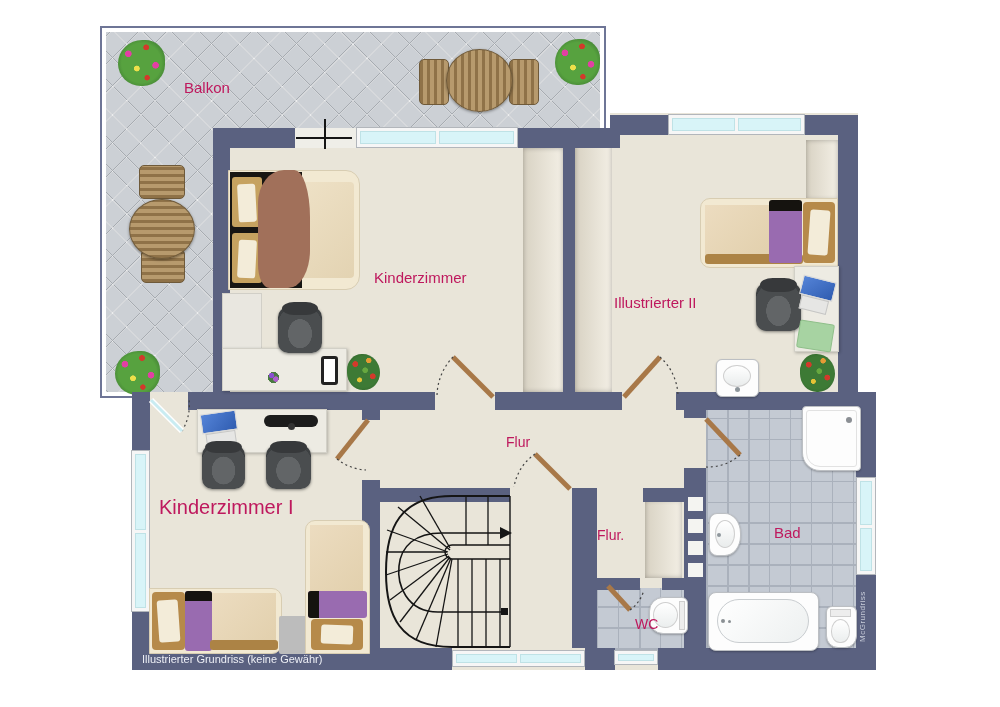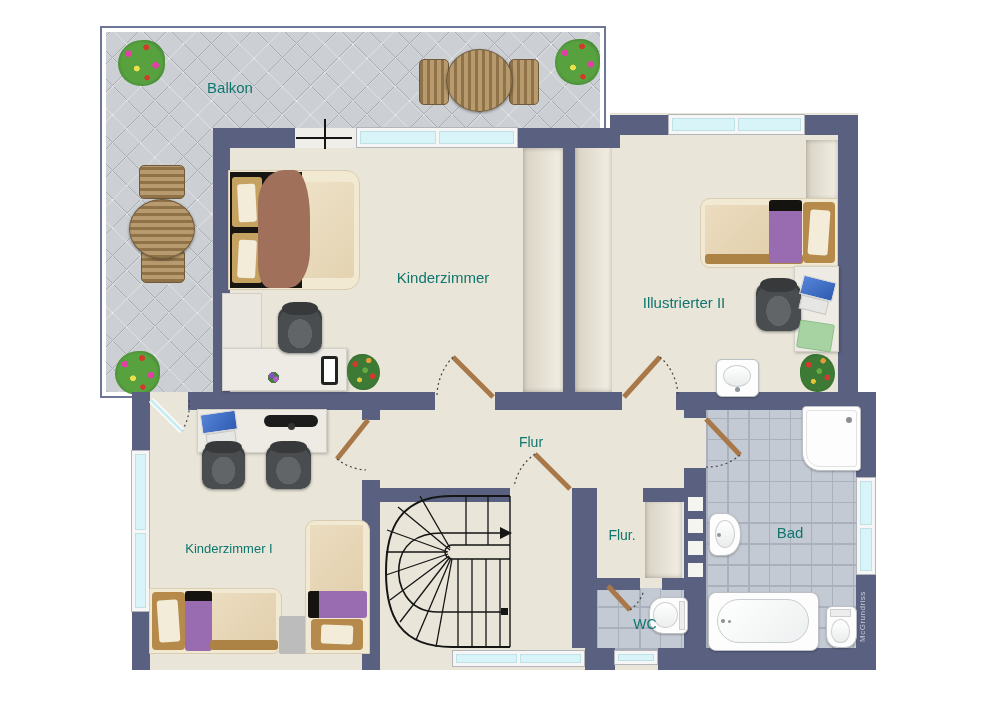--- a/index.html
+++ b/index.html
@@ -18,21 +18,21 @@
   .tile-bath{
     background-color:#c4cad3;
     background-image:
       repeating-linear-gradient(0deg, #aab1bc 0 1.5px, transparent 1.5px 21px),
       repeating-linear-gradient(90deg, #aab1bc 0 1.5px, transparent 1.5px 21px);
   }
   .closet{position:absolute;background:linear-gradient(to right,#d8d2c3,#f3efe5);box-shadow:inset 0 0 5px rgba(0,0,0,.28);box-sizing:border-box;}
   .win{position:absolute;background:#f6f6f6;border:1px solid #b2b6bb;padding:3px;display:flex;gap:3px;box-sizing:border-box;}
   .winh{flex-direction:row;} .winv{flex-direction:column;}
   .pane{flex:1;background:#d8f4f8;border:1px solid #bfe2e6;}
-  .label{position:absolute;color:#0f766e;text-align:center;white-space:nowrap;}
+  .label{position:absolute;color:#be185d;text-align:left;white-space:nowrap;margin-left:6px;}
   .ochair{position:absolute;background:radial-gradient(ellipse at 50% 58%, #626567 0 38%, #4a4d4f 39% 78%, #3d4042 79%);border-radius:10px;box-shadow:0 1px 3px rgba(0,0,0,.45);}
   .ochair::before{content:"";position:absolute;left:8%;top:-10%;width:84%;height:28%;background:#37393b;border-radius:45%/70%;}
   .plant{position:absolute;border-radius:46% 54% 50% 50%;
     background:
       radial-gradient(circle at 25% 28%, #d23a2b 2.6px, transparent 3.2px),
       radial-gradient(circle at 66% 18%, #e59b35 2.4px, transparent 3px),
       radial-gradient(circle at 78% 62%, #d23a2b 2.6px, transparent 3.2px),
       radial-gradient(circle at 38% 72%, #e5c235 2.2px, transparent 2.8px),
       radial-gradient(circle at 55% 45%, #67a83f 2.5px, transparent 3.1px),
       radial-gradient(circle at 50% 50%, #3d7a35 62%, #2c5a27 100%);}
@@ -112,20 +112,23 @@
   <div class="wall" style="left:684px;top:400px;width:22px;height:18px;"></div>
   <div class="wall" style="left:684px;top:468px;width:22px;height:182px;"></div>
   <div class="abs" style="left:688px;top:497px;width:15px;height:14px;background:#f4f4f1;"></div>
   <div class="abs" style="left:688px;top:519px;width:15px;height:14px;background:#f4f4f1;"></div>
   <div class="abs" style="left:688px;top:541px;width:15px;height:14px;background:#f4f4f1;"></div>
   <div class="abs" style="left:688px;top:563px;width:15px;height:14px;background:#f4f4f1;"></div>
 
   <div class="wall" style="left:856px;top:392px;width:20px;height:86px;"></div>
   <div class="wall" style="left:856px;top:575px;width:20px;height:75px;"></div>
 
+  <div class="wall" style="left:132px;top:648px;width:320px;height:22px;">
+    <div class="footer-text">Illustrierter Grundriss (keine Gewähr)</div>
+  </div>
   <div class="wall" style="left:585px;top:648px;width:30px;height:22px;"></div>
   <div class="wall" style="left:658px;top:648px;width:218px;height:22px;"></div>
 
   <div class="win winh" style="left:356px;top:127px;width:162px;height:21px;">
     <div class="pane"></div>
       <div class="pane"></div>
   </div>
   <div class="win winh" style="left:668px;top:114px;width:137px;height:21px;">
     <div class="pane"></div>
       <div class="pane"></div>
@@ -286,21 +289,21 @@
     <line x1="151" y1="400" x2="182" y2="431" stroke="#ffffff" stroke-width="6"></line>
     <line x1="151" y1="400" x2="182" y2="431" stroke="#c9ecf2" stroke-width="3"></line>
 
     <line x1="296" y1="138" x2="352" y2="138" stroke="#151515" stroke-width="2"></line>
     <line x1="325" y1="119" x2="325" y2="149" stroke="#151515" stroke-width="2"></line>
   </svg>
 
   <div class="label" style="left:178px;top:79px;width:104px;font-size:15px;">Balkon</div>
   <div class="label" style="left:368px;top:269px;width:150px;font-size:15px;">Kinderzimmer</div>
   <div class="label" style="left:608px;top:294px;width:152px;font-size:15px;">Illustrierter II</div>
-  <div class="label" style="left:153px;top:541px;width:152px;font-size:13px;">Kinderzimmer I</div>
+  <div class="label" style="left:153px;top:496px;width:152px;font-size:20px;">Kinderzimmer I</div>
   <div class="label" style="left:500px;top:434px;width:62px;font-size:14px;">Flur</div>
   <div class="label" style="left:591px;top:527px;width:62px;font-size:14px;">Flur.</div>
   <div class="label" style="left:629px;top:616px;width:32px;font-size:14px;">WC</div>
   <div class="label" style="left:768px;top:524px;width:44px;font-size:15px;">Bad</div>
 
   <div class="watermark" style="left:858px;top:584px;width:16px;height:66px;">McGrundriss</div>
 
 </div>
 
 </body></html>

